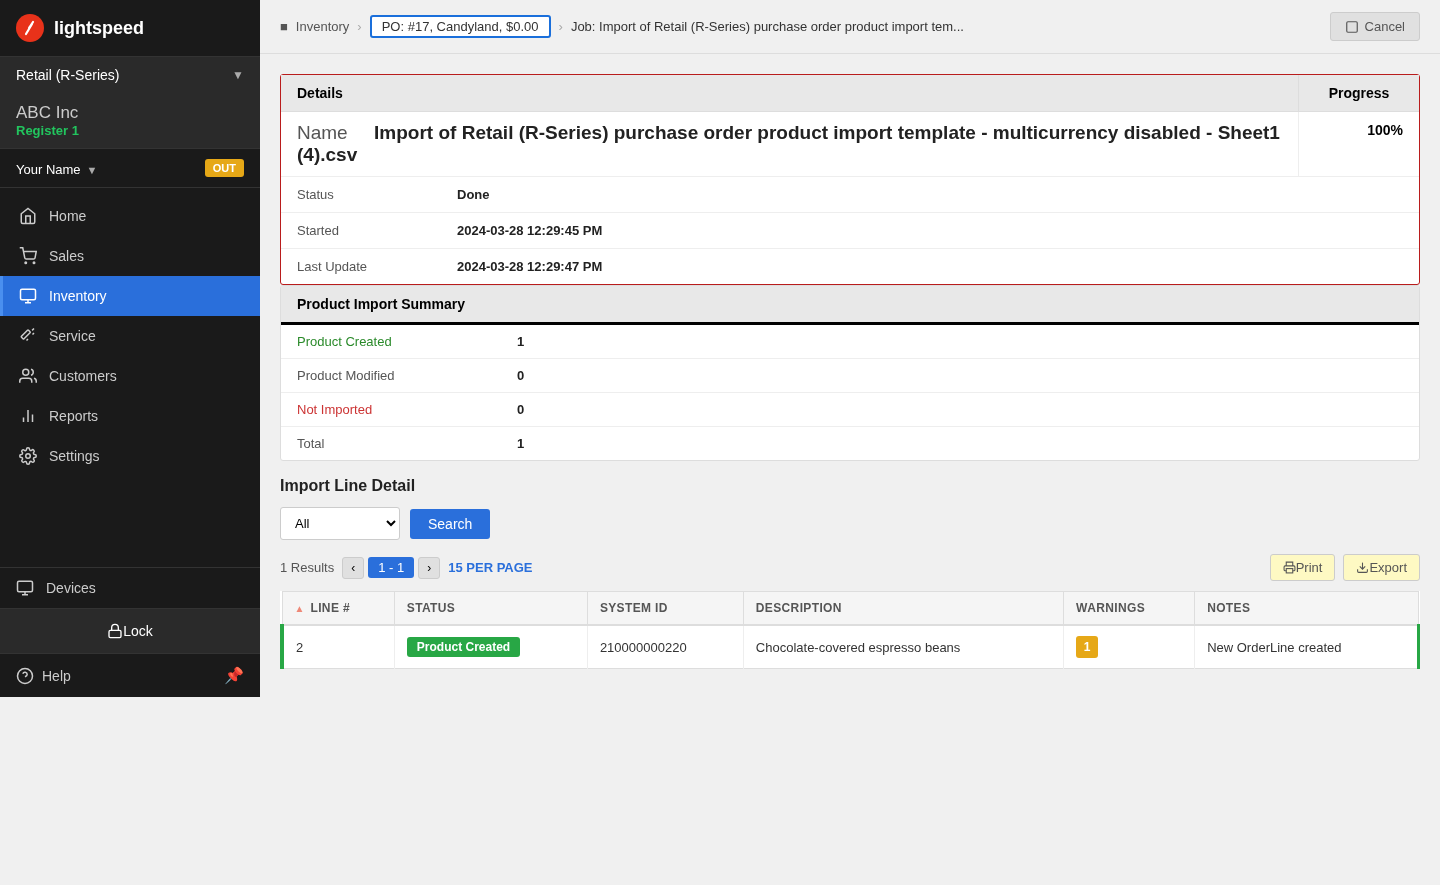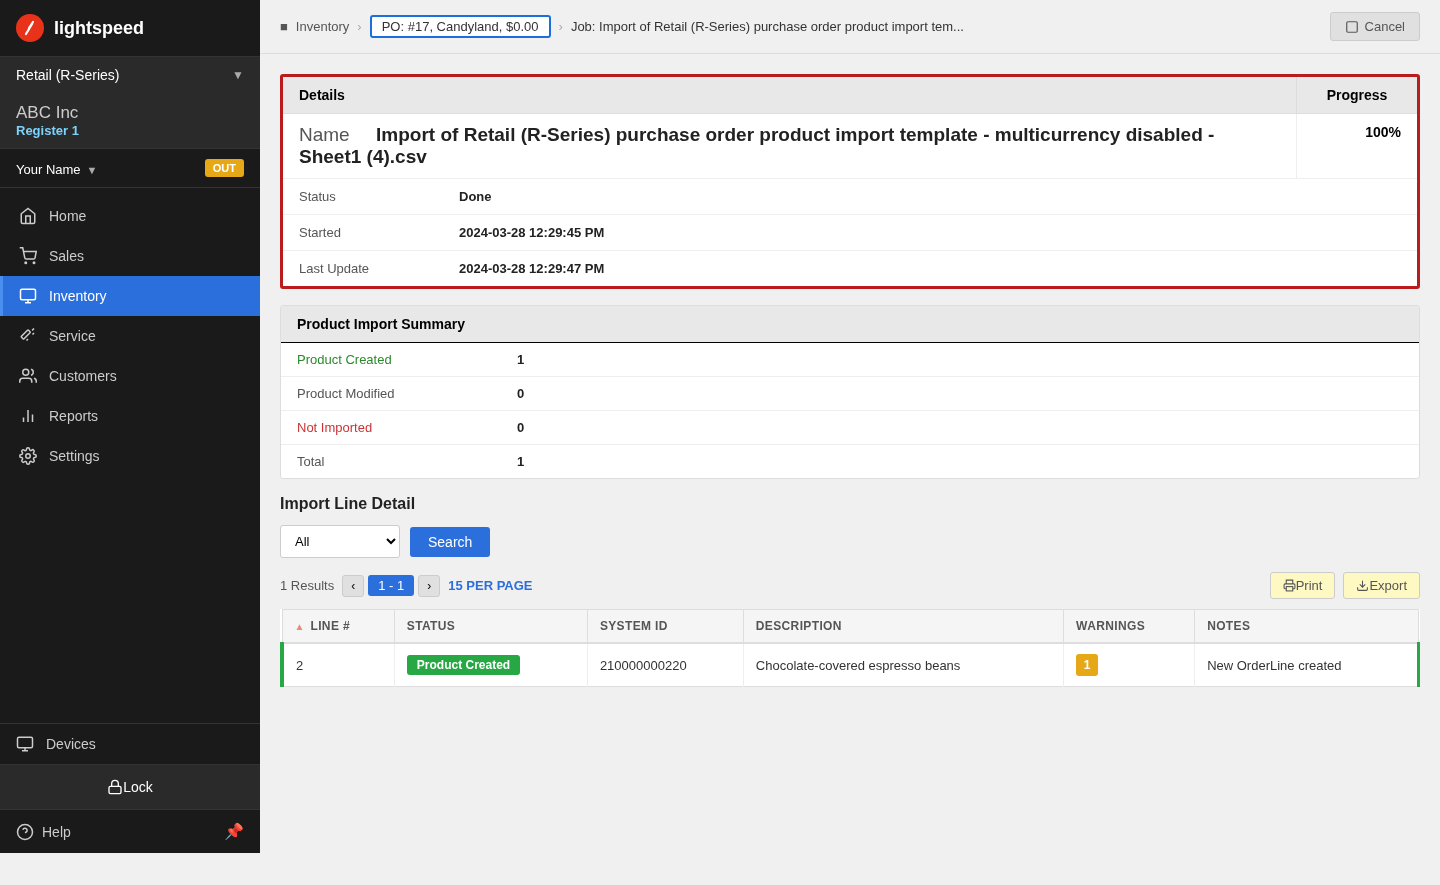--- a/index.html
+++ b/index.html
@@ -6,21 +6,21 @@
     body { font-family: -apple-system, BlinkMacSystemFont, 'Segoe UI', sans-serif; font-size: 13px; background: #f0f0f0; display: flex; height: 885px; overflow: hidden; }
 
     
     #sidebar {
       width: 260px;
       min-width: 260px;
       background: #1a1a1a;
       color: #fff;
       display: flex;
       flex-direction: column;
-      height: 853px;
+      height: 697px;
     }
     .sidebar-logo {
       display: flex;
       align-items: center;
       padding: 14px 16px;
       gap: 10px;
       border-bottom: 1px solid #333;
     }
     .logo-icon {
       width: 28px;
@@ -41,21 +41,21 @@
       font-size: 14px;
       color: #fff;
     }
     .sidebar-retail-selector .chevron { color: #aaa; font-size: 12px; }
     .sidebar-register {
       padding: 10px 16px 10px;
       background: #2a2a2a;
       border-bottom: 1px solid #333;
     }
     .sidebar-register .company { font-size: 17px; color: #ccc; }
-    .sidebar-register .register { font-size: 13px; font-weight: 600; color: #7dd3fc; }
+    .sidebar-register .register { font-size: 13px; font-weight: 600; color: #22c55e; }
     .sidebar-user {
       display: flex;
       align-items: flex-end;
       justify-content: space-between;
       padding: 10px 16px;
       border-bottom: 1px solid #333;
     }
     .sidebar-user .user-name { font-size: 13px; color: #fff; display: flex; align-items: center; gap: 6px; cursor: pointer; }
     .sidebar-user .user-name .chevron { color: #aaa; font-size: 11px; }
     .out-badge {
@@ -173,40 +173,39 @@
       border: 1px solid #ddd;
       border-radius: 3px;
       margin-bottom: 16px;
     }
     .card-header {
       display: flex;
       justify-content: space-between;
       align-items: center;
       padding: 10px 16px;
       background: #e8e8e8;
-      border-bottom: 1px solid #000000;
+      border-bottom: 3px solid #000000;
       font-weight: 600;
       font-size: 14px;
     }
     .detail-row {
       display: flex;
       padding: 10px 16px;
       border-bottom: 1px solid #eee;
       align-items: flex-start;
     }
     .detail-row:last-child { border-bottom: none; }
     .detail-label { width: 160px; min-width: 160px; color: #555; font-size: 13px; }
     .detail-value { font-weight: 600; font-size: 13px; color: #222; }
 
     
     .card-with-progress {
       background: #fff;
-      border: 3px solid #b91c1c;
-      border-radius: 3px;
-      margin-bottom: 16px;
+      border: 1px solid #b91c1c;
+      border-radius: 3px;
     }
     .card-header-row {
       display: grid;
       grid-template-columns: 1fr 120px;
       background: #e8e8e8;
       border-bottom: 1px solid #ddd;
     }
     .card-header-cell {
       padding: 10px 16px;
       font-weight: 600;

